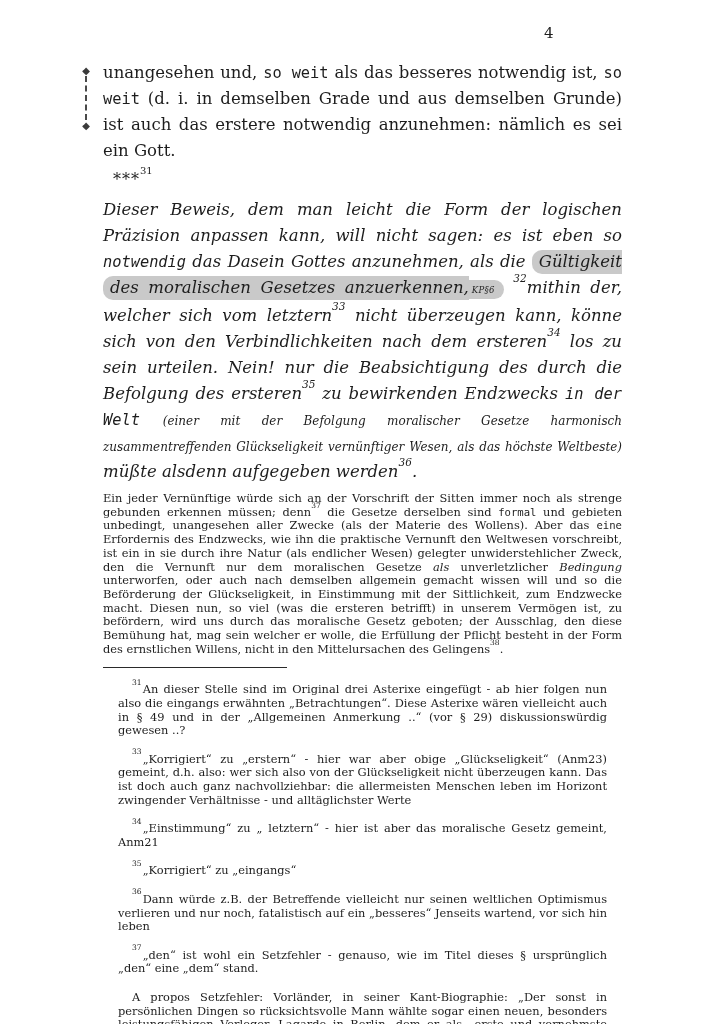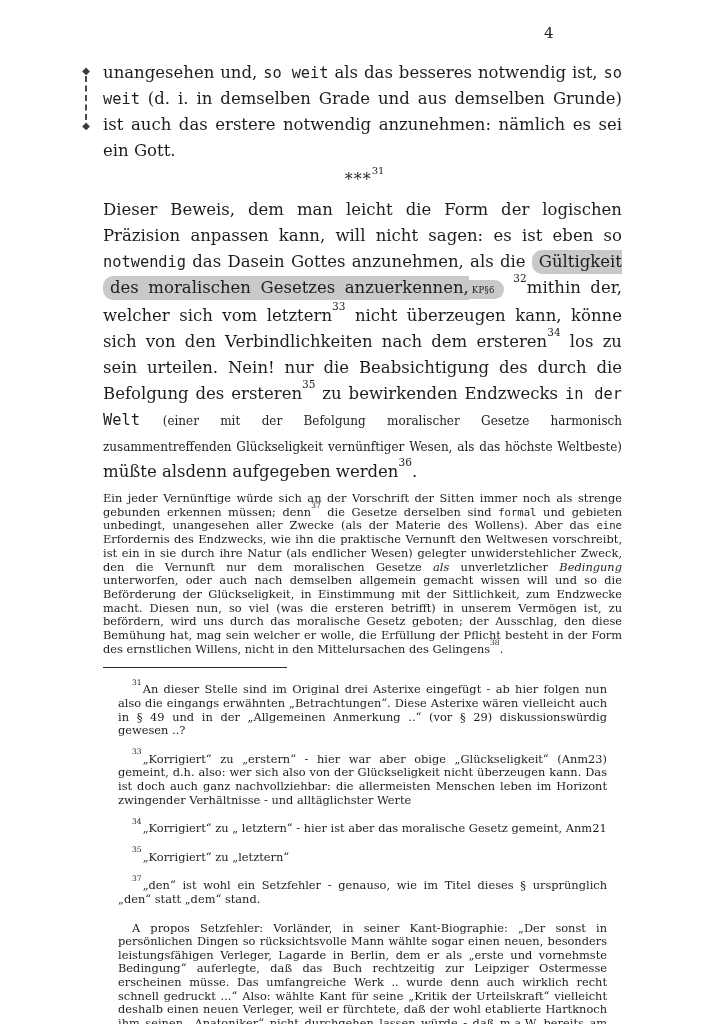--- a/index.html
+++ b/index.html
@@ -14,23 +14,23 @@
     position:absolute;left:79px;top:66px;height:64px;width:14px;
     display:flex;flex-direction:column;align-items:center;color:#3b3b3b;
   }
   .margin-marker .diamond{font-size:10px;line-height:9px;}
   .margin-marker .dash-line{
     flex:1;width:0;border-left:2px dashed #4a4a4a;margin:1px 0;
   }
   .content{position:absolute;left:103px;top:60px;width:519px;}
   p{margin:0;}
   .main-para{font-size:16.5px;line-height:26px;text-align:justify;}
-  .stars-line{font-size:16px;margin:6px 0 8px 4px;letter-spacing:1px;text-align:center;}
+  .stars-line{font-size:16px;margin:6px 0 8px 10px;letter-spacing:1px;}
   .stars-line sup{font-size:10px;position:relative;top:-0.5em;letter-spacing:0;}
-  .para2{margin-top:2px;}
+  .para2{margin-top:2px;font-style:italic;}
   .petit-para{font-size:11.4px;line-height:13.7px;text-align:justify;margin-top:7px;}
   .petit-para sup{font-size:7.5px;}
   sup{line-height:0;position:relative;top:-0.45em;font-size:10.5px;}
   .run-tt{font-family:"DejaVu Sans Mono", monospace;font-size:0.93em;}
   .run-i{font-style:italic;margin-top:16px;}
   .run-sm{font-size:12px;line-height:15px;}
   .run-hl{
     background:#c9c9c9;border-radius:10px 0 0 10px;padding:2px 0 3px 7px;
     -webkit-box-decoration-break:clone;box-decoration-break:clone;
   }
@@ -66,20 +66,21 @@
 
     <p class="main-para para2"><span>Dieser Beweis, dem man leicht die Form der logischen Präzision anpassen kann, will nicht sagen: es ist eben so </span><span class="run-tt">notwendig</span><span> das Dasein Gottes anzunehmen, als die </span><span class="run-hl">Gültigkeit des moralischen Gesetzes anzuerkennen,</span><span class="run-hltag">KP§6</span><span> </span><sup>32</sup><span>mithin der, welcher sich vom letztern</span><sup>33</sup><span> nicht überzeugen kann, könne sich von den Verbindlichkeiten nach dem ersteren</span><sup>34</sup><span> los zu sein urteilen. Nein! nur die Beabsichtigung des durch die Befolgung des ersteren</span><sup>35</sup><span> zu bewirkenden Endzwecks </span><span class="run-tt">in der Welt</span><span> </span><span class="run-sm">(einer mit der Befolgung moralischer Gesetze harmonisch zusammentreffenden Glückseligkeit vernünftiger Wesen, als das höchste Weltbeste)</span><span> müßte alsdenn aufgegeben werden</span><sup>36</sup><span>.</span></p>
 
     <p class="petit-para"><span>Ein jeder Vernünftige würde sich an der Vorschrift der Sitten immer noch als strenge gebunden erkennen müssen; denn</span><sup>37</sup><span> die Gesetze derselben sind </span><span class="run-tt">formal</span><span> und gebieten unbedingt, unangesehen aller Zwecke (als der Materie des Wollens). Aber das </span><span class="run-tt">eine</span><span> Erfordernis des Endzwecks, wie ihn die praktische Vernunft den Weltwesen vorschreibt, ist ein in sie durch ihre Natur (als endlicher Wesen) gelegter unwiderstehlicher Zweck, den die Vernunft nur dem moralischen Gesetze </span><span class="run-i">als</span><span> unverletzlicher </span><span class="run-i">Bedingung</span><span> unterworfen, oder auch nach demselben allgemein gemacht wissen will und so die Beförderung der Glückseligkeit, in Einstimmung mit der Sittlichkeit, zum Endzwecke macht. Diesen nun, so viel (was die ersteren betrifft) in unserem Vermögen ist, zu befördern, wird uns durch das moralische Gesetz geboten; der Ausschlag, den diese Bemühung hat, mag sein welcher er wolle, die Erfüllung der Pflicht besteht in der Form des ernstlichen Willens, nicht in den Mittelursachen des Gelingens</span><sup>38</sup><span>.</span></p>
 
     <div class="footnote-rule"></div>
 
     <div class="footnotes" id="footnotes">
         <p class="footnote"><sup class="fn-num">31</sup><span>An dieser Stelle sind im Original drei Asterixe eingefügt - ab hier folgen nun also die eingangs erwähnten „Betrachtungen“. Diese Asterixe wären vielleicht auch in § 49 und in der „Allgemeinen Anmerkung ..“ (vor § 29) diskussionswürdig gewesen ..?</span></p>
         <p class="footnote"><sup class="fn-num">33</sup><span>„Korrigiert“ zu „erstern“ - hier war aber obige „Glückseligkeit“ (Anm23) gemeint, d.h. also: wer sich also von der Glückseligkeit nicht überzeugen kann. Das ist doch auch ganz nachvollziehbar: die allermeisten Menschen leben im Horizont zwingender Verhältnisse - und alltäglichster Werte</span></p>
-        <p class="footnote"><sup class="fn-num">34</sup><span>„Korrigiert“ zu „ letztern“ - hier ist aber das moralische Gesetz gemeint, Anm21</span></p>
-        <p class="footnote"><sup class="fn-num">35</sup><span>„Korrigiert“ zu „letztern“</span></p>
-        <p class="footnote"><sup class="fn-num">37</sup><span>„den“ ist wohl ein Setzfehler - genauso, wie im Titel dieses § ursprünglich „den“ statt „dem“ stand.</span></p>
+        <p class="footnote"><sup class="fn-num">34</sup><span>„Einstimmung“ zu „ letztern“ - hier ist aber das moralische Gesetz gemeint, Anm21</span></p>
+        <p class="footnote"><sup class="fn-num">35</sup><span>„Korrigiert“ zu „eingangs“</span></p>
+        <p class="footnote"><sup class="fn-num">36</sup><span>Dann würde z.B. der Betreffende vielleicht nur seinen weltlichen Optimismus verlieren und nur noch, fatalistisch auf ein „besseres“ Jenseits wartend, vor sich hin leben</span></p>
+        <p class="footnote"><sup class="fn-num">37</sup><span>„den“ ist wohl ein Setzfehler - genauso, wie im Titel dieses § ursprünglich „den“ eine „dem“ stand.</span></p>
         <p class="footnote"><span>A propos Setzfehler: Vorländer, in seiner Kant-Biographie: „Der sonst in persönlichen Dingen so rücksichtsvolle Mann wählte sogar einen neuen, besonders leistungsfähigen Verleger, Lagarde in Berlin, dem er als „erste und vornehmste Bedingung“ auferlegte, daß das Buch rechtzeitig zur Leipziger Ostermesse erscheinen müsse. Das umfangreiche Werk .. wurde denn auch wirklich recht schnell gedruckt ...“ Also: wählte Kant für seine „Kritik der Urteilskraft“ vielleicht deshalb einen neuen Verleger, weil er fürchtete, daß der wohl etablierte Hartknoch ihm seinen „Anatoniker“ nicht durchgehen lassen würde - daß m.a.W. bereits am Setzkasten eine Vor-Zensur seiner Schrift erfolgen würde ? Hatte er die Deadline gesetzt, um einen quasi gedankenlos-mechanischen Satz des Textes zu gewährleisten und damit dessen genaue Repräsentation ? Denn, wie der Chinese sagt: chizeyoubian“: „In der Säumnis liegt der Umschlag der Verhältnisse“; §48Anm8, §83Anm40</span></p>
       </div>
 
   </div>
 </div>
 
 </body></html>

